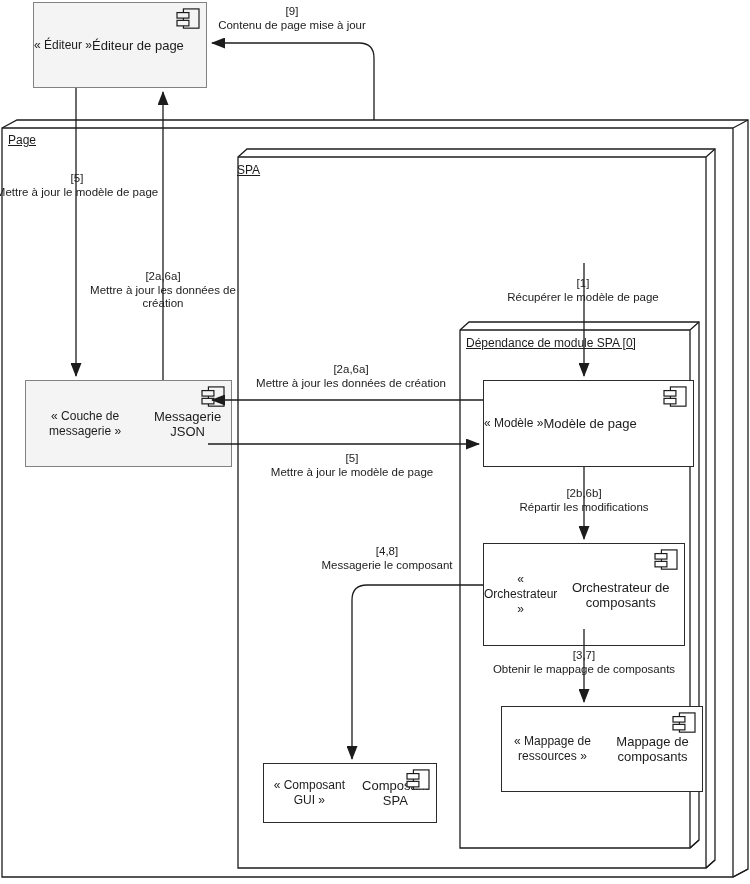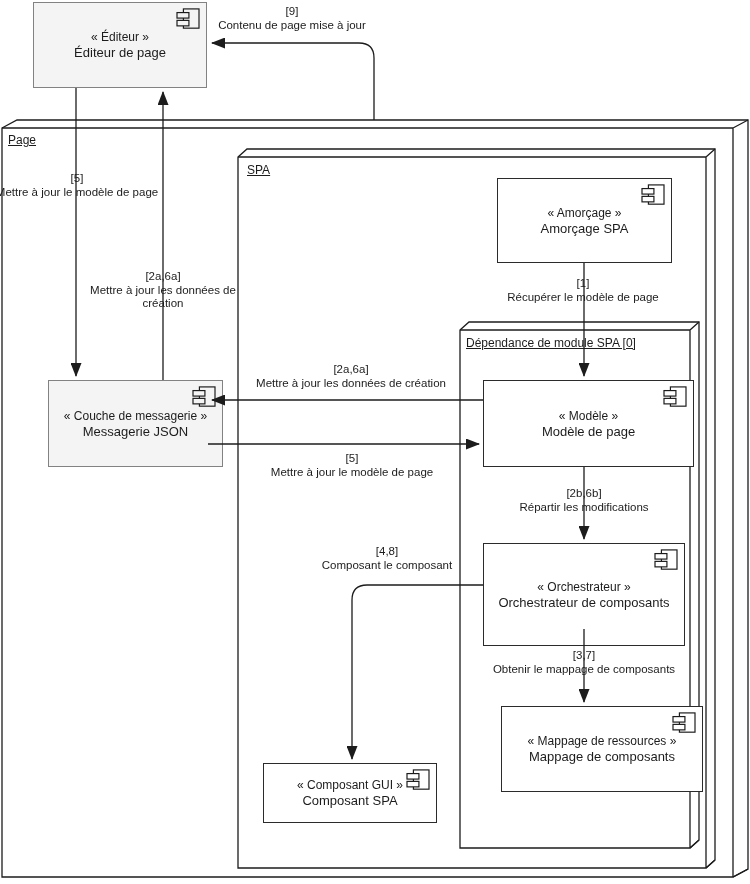--- a/index.html
+++ b/index.html
@@ -8,21 +8,21 @@
     font-family:"Liberation Sans","DejaVu Sans",sans-serif; color:#1c1c1c;
     overflow:hidden;
   }
   svg.layer { position:absolute; left:0; top:0; pointer-events:none; }
   .frames { z-index:1; }
   .arrows { z-index:3; }
 
   .comp {
     position:absolute; z-index:2; box-sizing:border-box;
     background:#ffffff; border:1.4px solid #2b2b2b;
-    display:flex; flex-direction:column; justify-content:center; align-items:center;
+    display:flex; flex-direction:row; justify-content:flex-start; align-items:center;
     text-align:center;
   }
   .comp.gray { background:#f4f4f4; border:1.5px solid #828282; }
   .comp .stereo { font-size:12px; line-height:15px; }
   .comp .cname { font-size:13px; line-height:15px; font-weight:normal; }
   .cicon { position:absolute; top:5px; right:6px; width:24px; height:22px; }
   .cicon svg { display:block; }
   .cicon rect { fill:#ffffff; stroke:#1c1c1c; stroke-width:1.3; }
   .comp.gray .cicon rect { fill:#f4f4f4; }
 
@@ -49,58 +49,47 @@
 
       <path d="M238 157 L247 149 H715 V860 L706 868 H238 Z"></path>
       <path fill="none" d="M238 157 H706 V868 M706 157 L715 149 M706 868 L715 860"></path>
 
       <path d="M460 330 L469 322 H699 V840 L690 848 H460 Z"></path>
       <path fill="none" d="M460 330 H690 V848 M690 330 L699 322 M690 848 L699 840"></path>
     </g>
   </svg>
 
   <div class="flabel" style="left:8px;top:133px">Page</div>
-  <div class="flabel" style="left:247px;top:163px">SPA</div>
+  <div class="flabel" style="left:237px;top:163px">SPA</div>
   <div class="flabel" style="left:466px;top:336px">Dépendance de module SPA [0]</div>
 
   <div class="comp gray" style="left:33px;top:2px;width:174px;height:86px">
     <span class="cicon">
       <svg width="24" height="22" viewBox="0 0 26 24">
           <rect x="8" y="1" width="17" height="21"></rect>
           <rect x="1" y="5" width="13" height="6"></rect>
           <rect x="1" y="13.5" width="13" height="6"></rect>
         </svg>
     </span>
     <div class="stereo">« Éditeur »</div>
     <div class="cname">Éditeur de page</div>
   </div>
 
-  <div class="comp gray" style="left:48px;top:380px;width:175px;height:87px">
+  <div class="comp gray" style="left:25px;top:380px;width:207px;height:87px">
     <span class="cicon">
       <svg width="24" height="22" viewBox="0 0 26 24">
           <rect x="8" y="1" width="17" height="21"></rect>
           <rect x="1" y="5" width="13" height="6"></rect>
           <rect x="1" y="13.5" width="13" height="6"></rect>
         </svg>
     </span>
     <div class="stereo">« Couche de messagerie »</div>
     <div class="cname">Messagerie JSON</div>
   </div>
 
-  <div class="comp" style="left:497px;top:178px;width:175px;height:85px">
-    <span class="cicon">
-      <svg width="24" height="22" viewBox="0 0 26 24">
-          <rect x="8" y="1" width="17" height="21"></rect>
-          <rect x="1" y="5" width="13" height="6"></rect>
-          <rect x="1" y="13.5" width="13" height="6"></rect>
-        </svg>
-    </span>
-    <div class="stereo">« Amorçage »</div>
-    <div class="cname">Amorçage SPA</div>
-  </div>
 
   <div class="comp" style="left:483px;top:380px;width:211px;height:87px">
     <span class="cicon">
       <svg width="24" height="22" viewBox="0 0 26 24">
           <rect x="8" y="1" width="17" height="21"></rect>
           <rect x="1" y="5" width="13" height="6"></rect>
           <rect x="1" y="13.5" width="13" height="6"></rect>
         </svg>
     </span>
     <div class="stereo">« Modèle »</div>
@@ -197,16 +186,16 @@
     <div>Répartir les modifications</div>
   </div>
 
   <div class="elabel" style="left:584px;top:649px">
     <div>[3,7]</div>
     <div>Obtenir le mappage de composants</div>
   </div>
 
   <div class="elabel" style="left:387px;top:545px">
     <div>[4,8]</div>
-    <div>Composant le composant</div>
+    <div>Messagerie le composant</div>
   </div>
 
 </div>
 
 </body></html>

